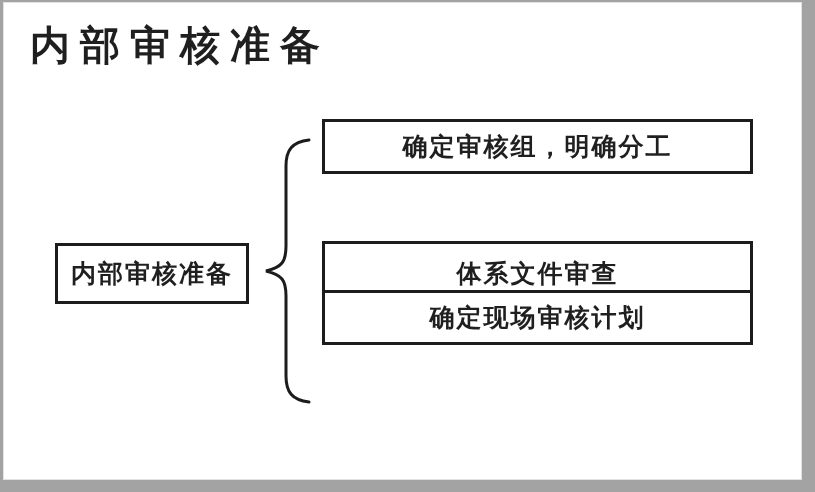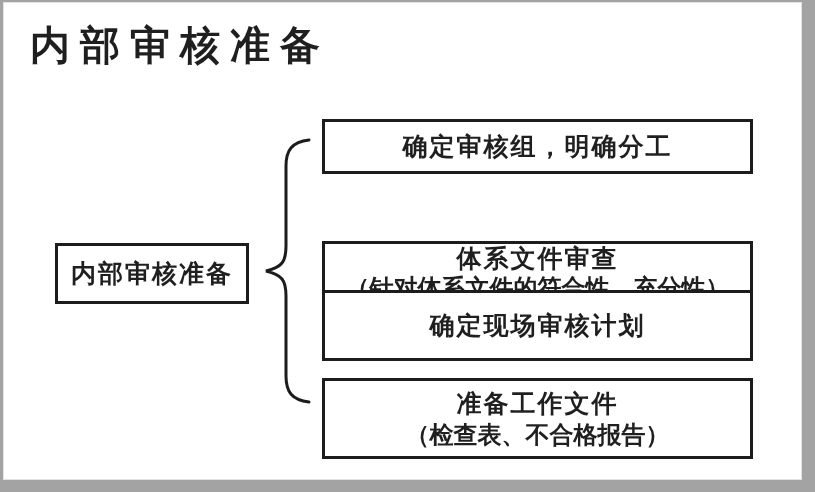--- a/index.html
+++ b/index.html
@@ -61,21 +61,21 @@
     width: 431px;
     font-size: 25px;
     letter-spacing: 2px;
   }
   .branch .line2 {
     font-size: 24px;
     letter-spacing: 0;
   }
   .b1 { top: 119px; height: 55px; }
   .b2 { top: 204px; height: 64px; line-height: 30px; margin-top: 37px; }
-  .b3 { top: 290px; height: 71px; }
+  .b3 { top: 290px; height: 55px; }
   .b4 { top: 378px; height: 81px; line-height: 32px; }
   .brace-svg {
     position: absolute;
     left: 264px;
     top: 128px;
   }
 </style>
 </head>
 <body>
 
@@ -97,24 +97,19 @@
              L 22 248
              C 22 264, 28 272, 45 274" fill="none" stroke="#1c1c1c" stroke-width="3" stroke-linecap="round"></path>
   </svg>
 
   <div class="node branch b1">
     <span class="line1">确定审核组，明确分工</span>
   </div>
 
   <div class="node branch b2">
     <span class="line1">体系文件审查</span>
-    <span class="line2">（针对体系文件的符合性、充分性）</span>
   </div>
 
   <div class="node branch b3">
     <span class="line1">确定现场审核计划</span>
   </div>
 
-  <div class="node branch b4">
-    <span class="line1">准备工作文件</span>
-    <span class="line2">（检查表、不合格报告）</span>
-  </div>
 </div>
 
 </body></html>

